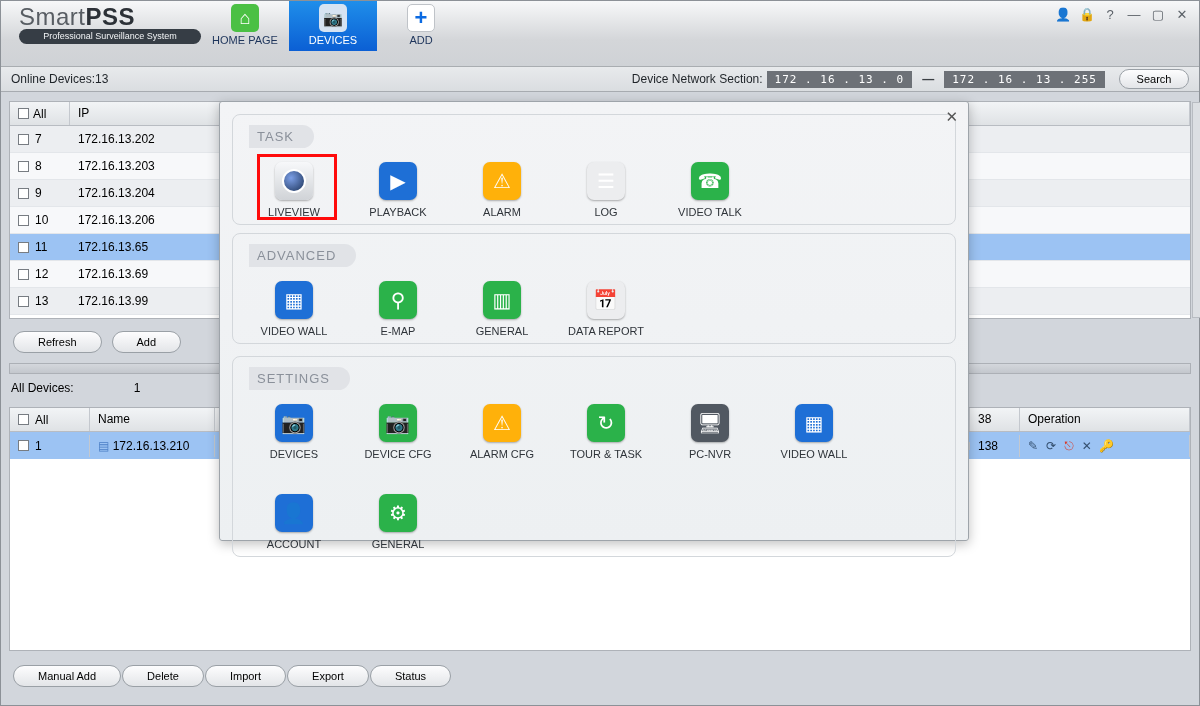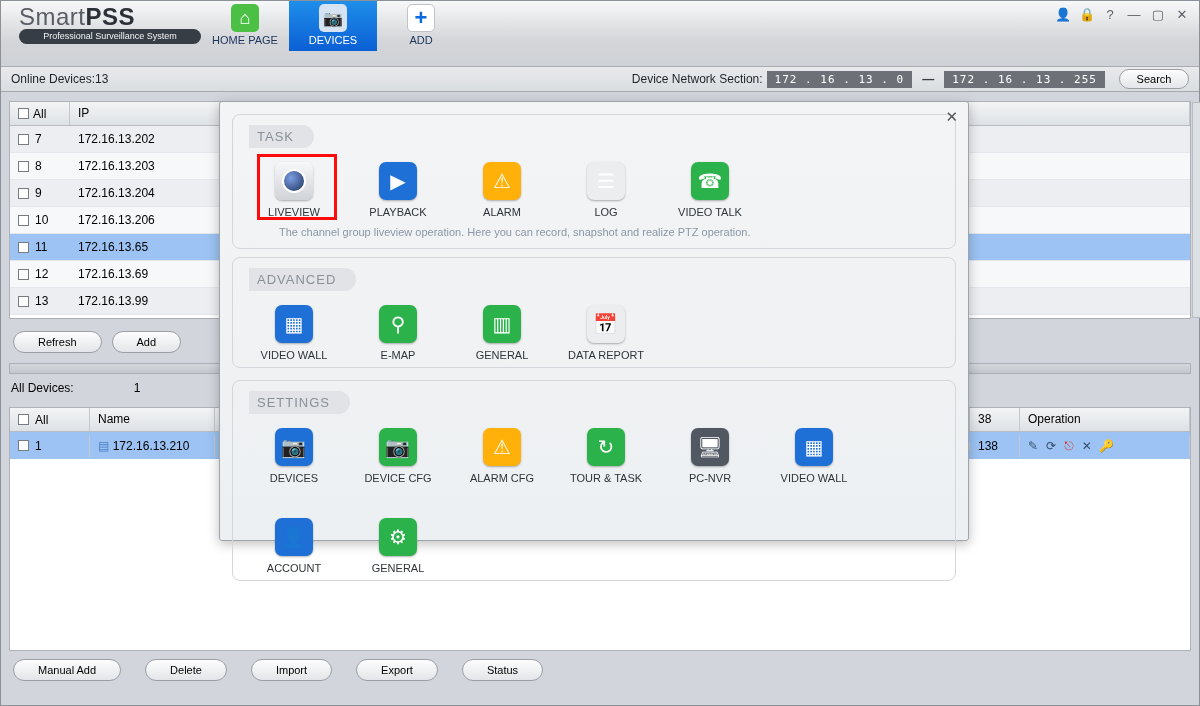--- a/index.html
+++ b/index.html
@@ -59,21 +59,21 @@
 .all-table .col-name{width:125px;flex-shrink:0;}
 .all-table .col-mid{flex:1;}
 .all-table .col-port{width:50px;}
 .all-table .col-op{width:170px;}
 .all-table .row{display:flex;height:27px;align-items:center;background:#9cc3f3;}
 .all-table .ops{display:flex;gap:8px;align-items:center;color:#35506f;}
 .all-table .ops .del{color:#d83b2b;}
 .tiny-chk{width:11px;height:11px;border:1px solid #777c82;background:#fff;}
 
 
-.footer-btns{position:absolute;left:12px;bottom:24px;display:flex;gap:24px;}
+.footer-btns{position:absolute;left:12px;bottom:18px;display:flex;gap:1px;}
 
 
 .modal{position:absolute;left:218px;top:100px;width:750px;height:440px;border:1px solid #9ea4aa;background:linear-gradient(#f3f4f6,#edf0f2);border-radius:3px;box-shadow:0 3px 12px rgba(0,0,0,.25);}
 .modal .close{position:absolute;right:10px;top:6px;font-size:15px;color:#555;cursor:pointer;}
 .modal .section{padding:0 16px;}
 .section-title{display:inline-block;font-size:13px;color:#8a909a;background:#e1e3e7;letter-spacing:1px;padding:4px 20px 4px 8px;border-radius:0 12px 12px 0;margin-top:10px;}
 .icon-row{display:flex;gap:34px;padding:14px 10px 6px 10px;flex-wrap:wrap;}
 .launch{display:flex;flex-direction:column;align-items:center;width:70px;font-size:11px;color:#2f343a;cursor:pointer;white-space:nowrap;}
 .launch .ic{width:38px;height:38px;border-radius:7px;margin-bottom:6px;display:flex;align-items:center;justify-content:center;font-size:20px;color:#fff;box-shadow:0 1px 2px rgba(0,0,0,.3);}
 .launch.highlight{position:relative;}
@@ -280,21 +280,20 @@
           </div>
         <div class="launch">
             <div class="ic ic-log">☰</div>
             <span>LOG</span>
           </div>
         <div class="launch">
             <div class="ic ic-videotalk">☎</div>
             <span>VIDEO TALK</span>
           </div>
       </div>
-      <div class="hint">The channel group liveview operation. Here you can record, snapshot and realize PTZ operation.</div>
     </div>
 
     <div class="section section-box" style="margin:8px 12px 12px 12px;">
       <div class="section-title">ADVANCED</div>
       <div class="icon-row">
         <div class="launch">
             <div class="ic ic-videowall">▦</div>
             <span>VIDEO WALL</span>
           </div>
         <div class="launch">

